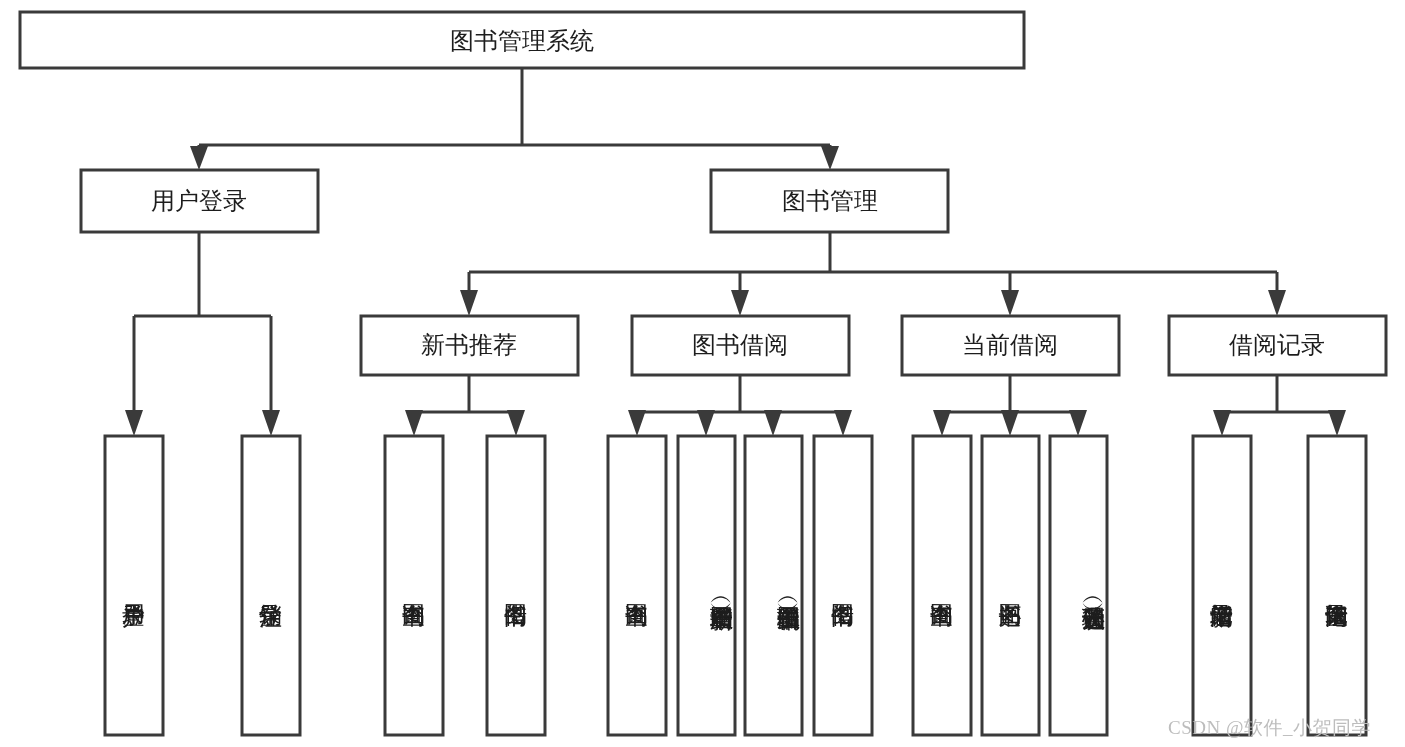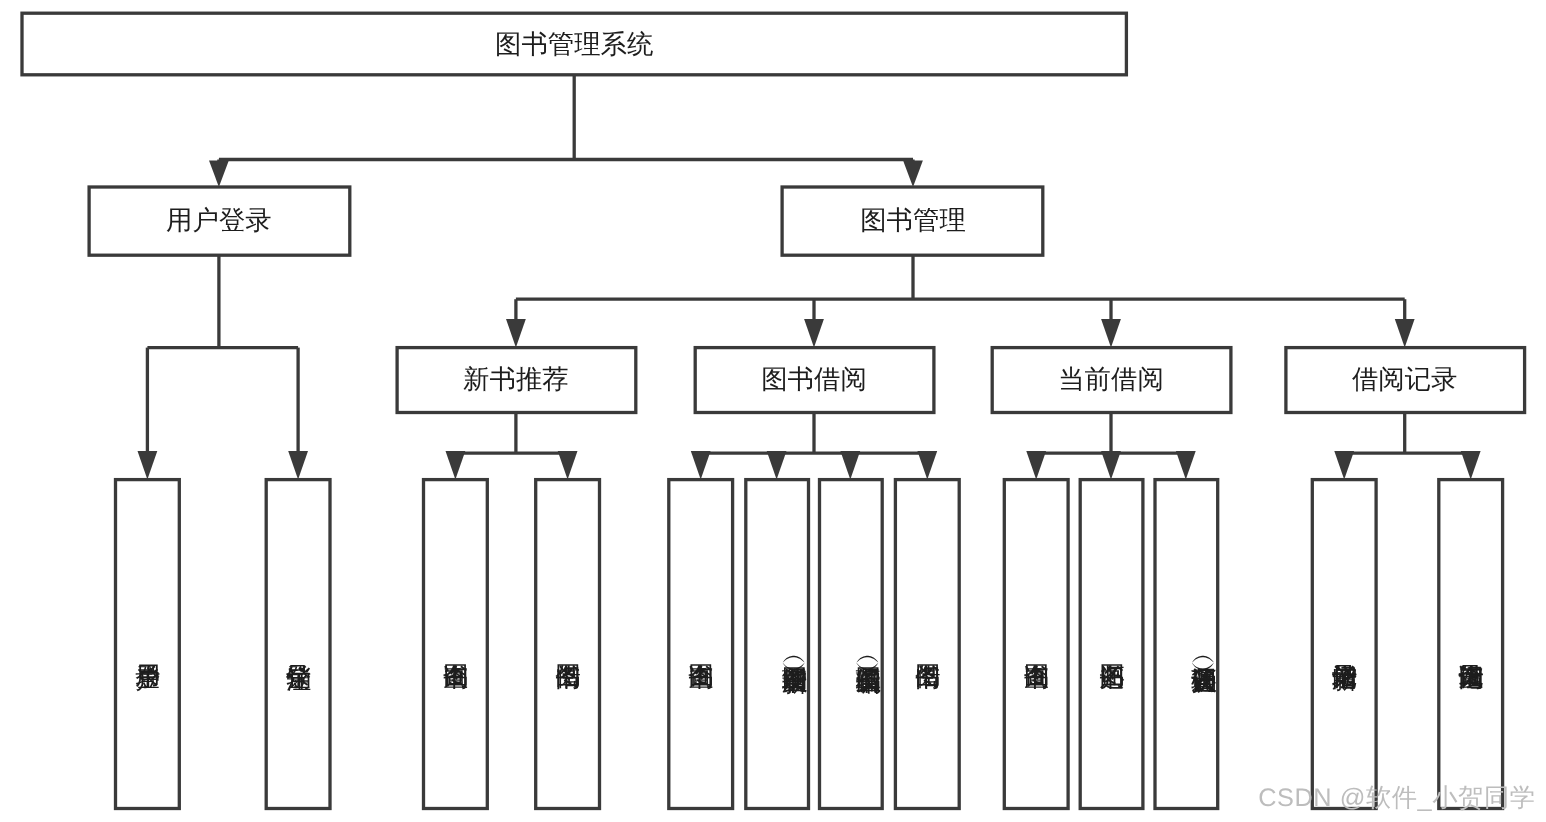--- a/index.html
+++ b/index.html
@@ -10,21 +10,20 @@
   body {
     width: 1405px;
     height: 747px;
     font-family: "DejaVu Sans", "Liberation Sans", sans-serif;
     overflow: hidden;
   }
   #diagram-root {
     position: relative;
     width: 1379px;
     height: 747px;
-    padding-left: 25px;
   }
   svg#flow-svg {
     position: absolute;
     top: 0;
     left: 0;
     width: 1405px;
     height: 747px;
   }
   .node-rect {
     fill: #ffffff;
@@ -58,22 +57,22 @@
     color: #1d1d1d;
     text-align: center;
     white-space: pre;
     pointer-events: none;
     user-select: none;
   }
   .watermark {
     position: absolute;
     right: 8px;
     bottom: 6px;
-    font-family: Liberation Sans, sans-serif;
-    font-size: 23px;
+    font-family: Liberation Serif, serif;
+    font-size: 19px;
     color: #bdbdbd;
     letter-spacing: 0.5px;
     white-space: nowrap;
   }
 </style>
 </head>
 <body>
 
 <div id="diagram-root">
 

